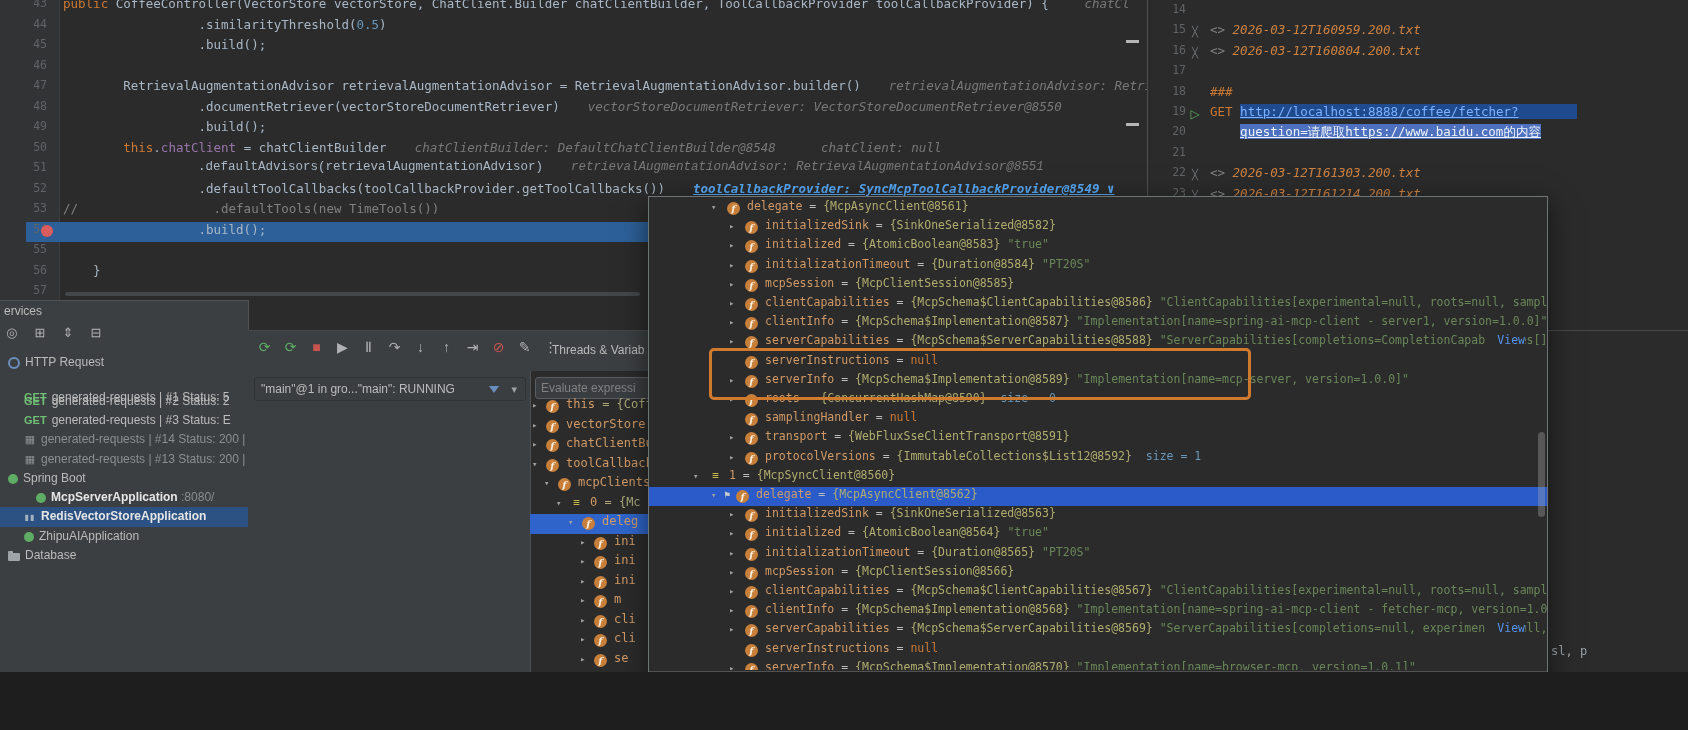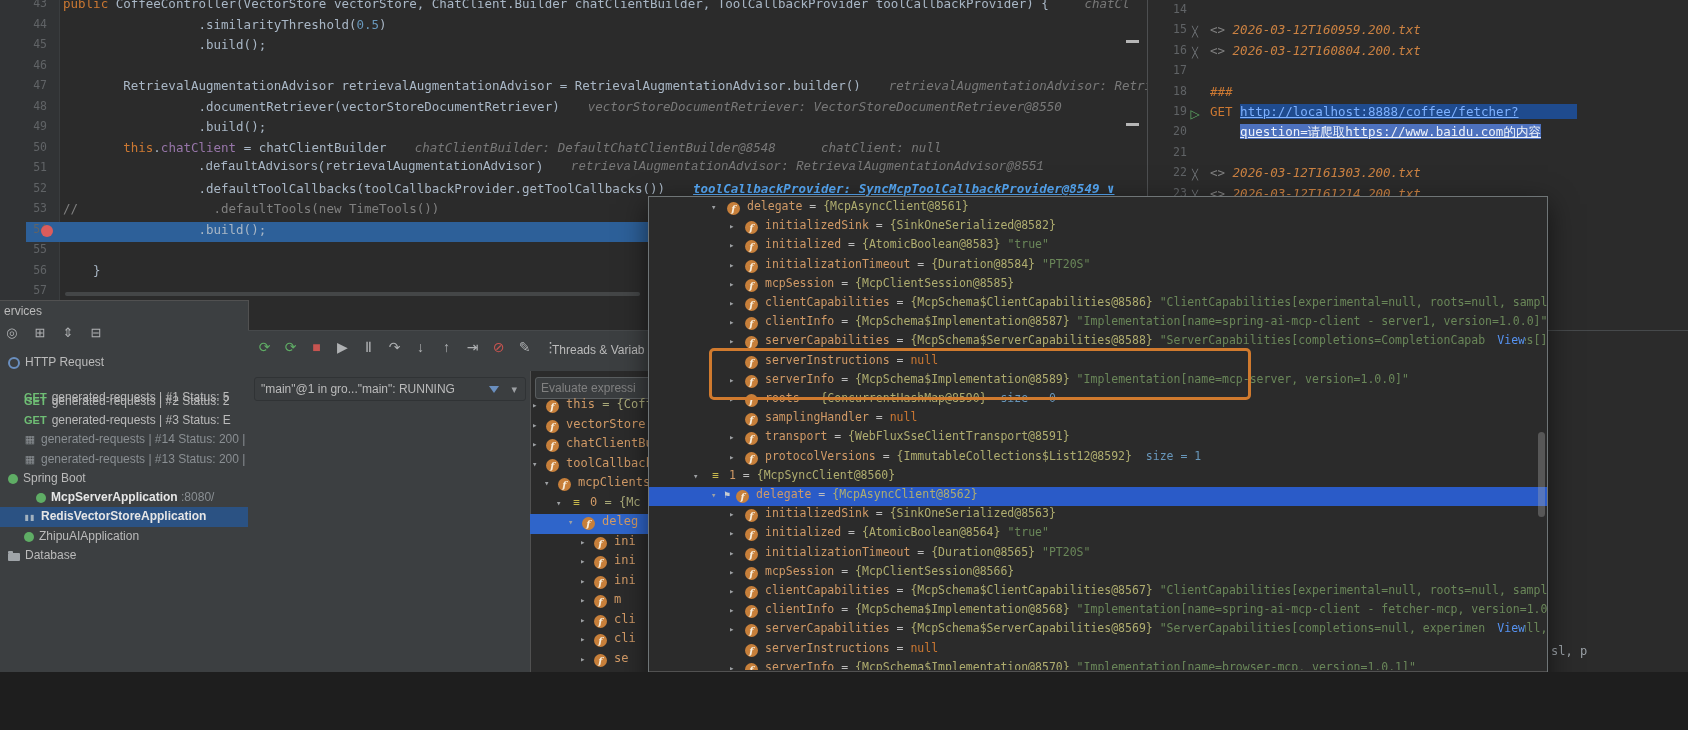--- a/index.html
+++ b/index.html
@@ -22,21 +22,21 @@
   .cmt{color:#808080;}
   .hint{color:#787878;font-style:italic;margin-left:28px;}
   .hintlink{color:#56A8F5;font-style:italic;font-weight:bold;text-decoration:underline;margin-left:28px;}
   .hscroll{position:absolute;left:65px;top:292px;width:575px;height:4px;background:#5a5d5e;opacity:.55;border-radius:2px;z-index:4;}
   .stripe{position:absolute;left:1126px;width:13px;height:3px;background:#CFCFCF;opacity:.85;z-index:4;}
 
   
   #right-editor{position:absolute;left:1147px;top:0;width:541px;height:700px;background:#2b2b2b;border-left:1px solid #4d4f51;}
   .rrow{position:absolute;left:62px;height:20.4px;line-height:20.4px;white-space:pre;
         font:12.5px "DejaVu Sans Mono",monospace;color:#A9B7C6;}
-  .rgnum{position:absolute;left:16px;width:32px;height:20.4px;line-height:20.4px;text-align:center;
+  .rgnum{position:absolute;left:6px;width:32px;height:20.4px;line-height:20.4px;text-align:right;
          font:11.5px "DejaVu Sans Mono",monospace;color:#606366;}
   .rgicon{position:absolute;left:37px;width:20px;height:20.4px;line-height:20.4px;text-align:center;font-size:11px;}
   .gi-clip{color:#72767A;font-size:10px;}
   .gi-run{color:#5FAD65;font-size:12px;}
   .respicon{color:#808080;}
   .resp{color:#CC8242;font-style:italic;}
   .url{background:#1F4B8E;color:#7EB1FF;text-decoration:underline;padding-right:58px;}
   .q20{background:#4D71BE;color:#EDF2FA;text-decoration:underline;}
 
   

